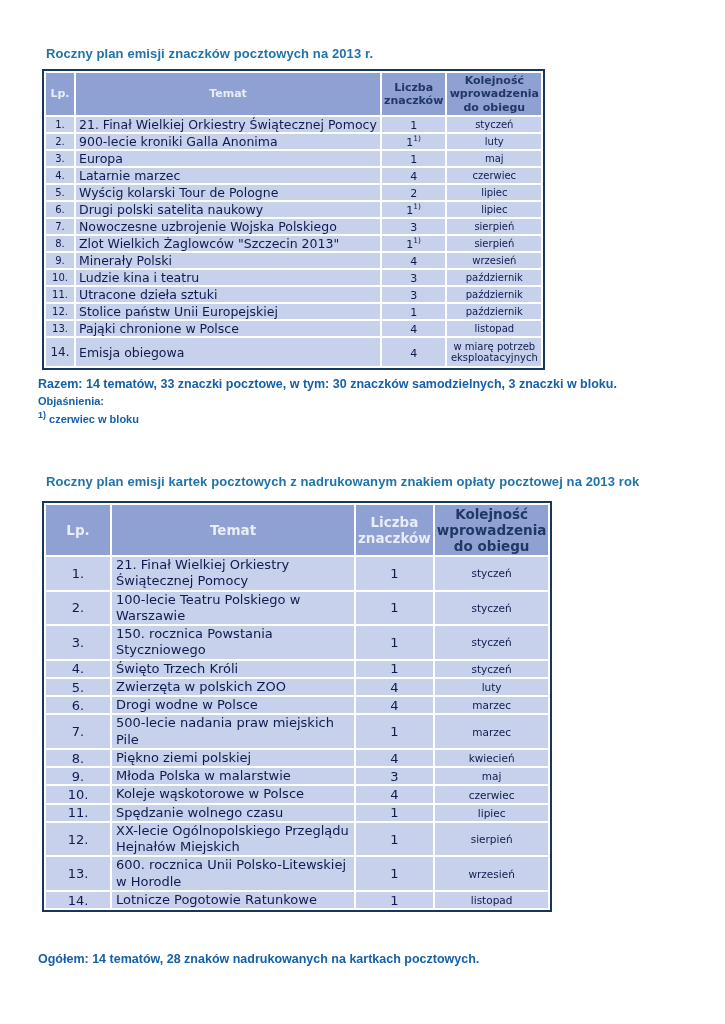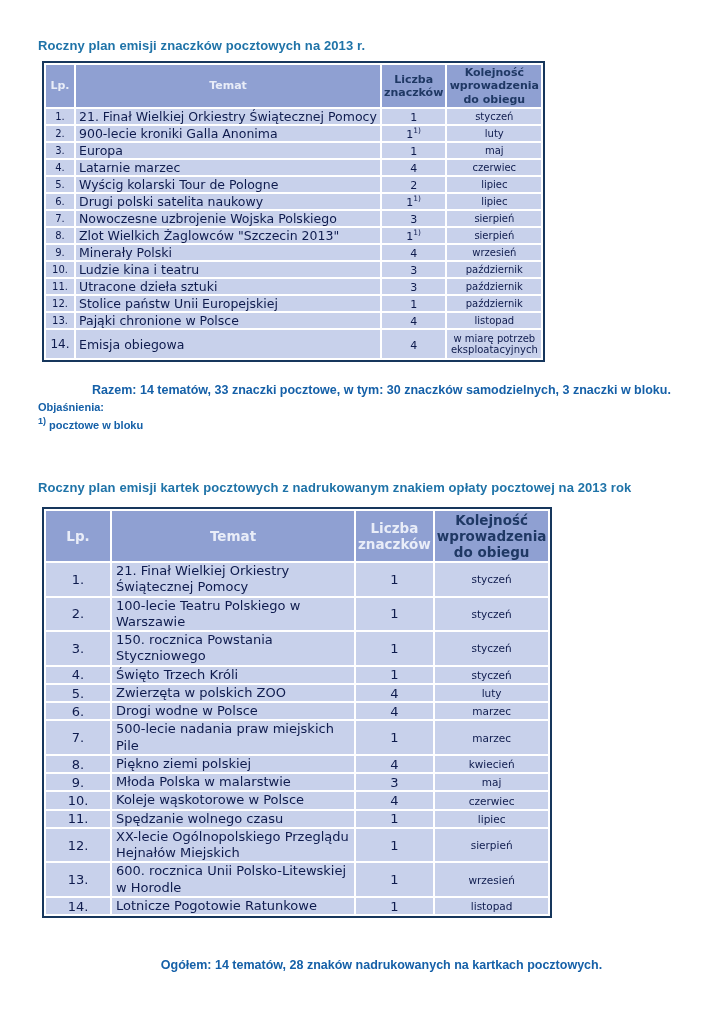--- a/index.html
+++ b/index.html
@@ -1,20 +1,20 @@
 <!DOCTYPE html>
 <html><head>
 <meta charset="utf-8">
 <style>
   html,body { margin:0; padding:0; background:#ffffff; }
   body { width:725px; height:1024px; font-family:"DejaVu Sans", sans-serif; }
   .page { padding:38px 0 0 38px; }
 
   .title { color:#1F73A8; font-family:"Liberation Sans", sans-serif;
-           font-size:13px; font-weight:bold; margin:0; letter-spacing:0.1px; }
+           font-size:13px; font-weight:bold; margin:8px; letter-spacing:0.1px; }
   .t2 { margin-top:49px; }
 
   table.tbl { border-collapse:separate; border-spacing:2px;
               border:2px solid #16365C; background:#ffffff; margin-left:4px; }
   table.tbl th { background:#8FA0D2; font-weight:bold; text-align:center;
                  vertical-align:middle; padding:1px 2px; line-height:1.2; }
   table.tbl td { background:#C8D1EB; color:#0E1B4D; vertical-align:middle; padding:0 2px; }
   .light { color:#E9EDF8; }
   .dark  { color:#1F3864; }
   sup { font-weight:normal; }
@@ -42,21 +42,21 @@
   .tbl2 .col-temat  { width:238px; }
   .tbl2 .col-liczba { width:72px;  }
   .tbl2 .col-kolej  { width:103px; }
   .tbl2 td { height:16px; }
   .tbl2 td.lp     { font-size:13px; text-align:center; }
   .tbl2 td.temat  { font-size:13px; padding-left:4px; line-height:1.25; }
   .tbl2 td.liczba { font-size:13px; text-align:center; }
   .tbl2 td.kolej  { font-size:10.5px; text-align:center; }
 
   .bluebold { color:#1560A8; font-family:"Liberation Sans", sans-serif; font-weight:bold; }
-  .summary  { font-size:12.5px; margin:21px 0 0 0;text-align:center; }
+  .summary  { font-size:12.5px; margin:7px 0 0 0; }
   .obj      { font-size:11px;   margin:4px 0 0 0; }
   .footnote { font-size:11px;   margin:3px 0 0 0; }
   .footnote sup { font-size:9px; font-weight:bold; }
   .s2 { margin-top:40px; }
 </style>
 </head>
 <body>
 
 <div class="page">
 
@@ -154,21 +154,21 @@
         <td class="lp">14.</td>
         <td class="temat">Emisja obiegowa</td>
         <td class="liczba"><span>4</span><sup></sup></td>
         <td class="kolej">w miarę potrzeb eksploatacyjnych</td>
       </tr>
     </tbody>
   </table>
 
   <p class="bluebold summary">Razem: 14 tematów, 33 znaczki pocztowe, w tym: 30 znaczków samodzielnych, 3 znaczki w bloku.</p>
   <p class="bluebold obj">Objaśnienia:</p>
-  <p class="bluebold footnote"><sup>1)</sup> <span>pocztowe w bloku</span></p>
+  <p class="bluebold footnote"><sup>1)</sup> <span>czerwiec w bloku</span></p>
 
   <p class="title t2">Roczny plan emisji kartek pocztowych z nadrukowanym znakiem opłaty pocztowej na 2013 rok</p>
 
   <table class="tbl tbl2">
     <thead>
       <tr>
         <th class="col-lp light">Lp.</th>
         <th class="col-temat light">Temat</th>
         <th class="col-liczba light">Liczba znaczków</th>
         <th class="col-kolej dark">Kolejność wprowadzenia do obiegu</th>

